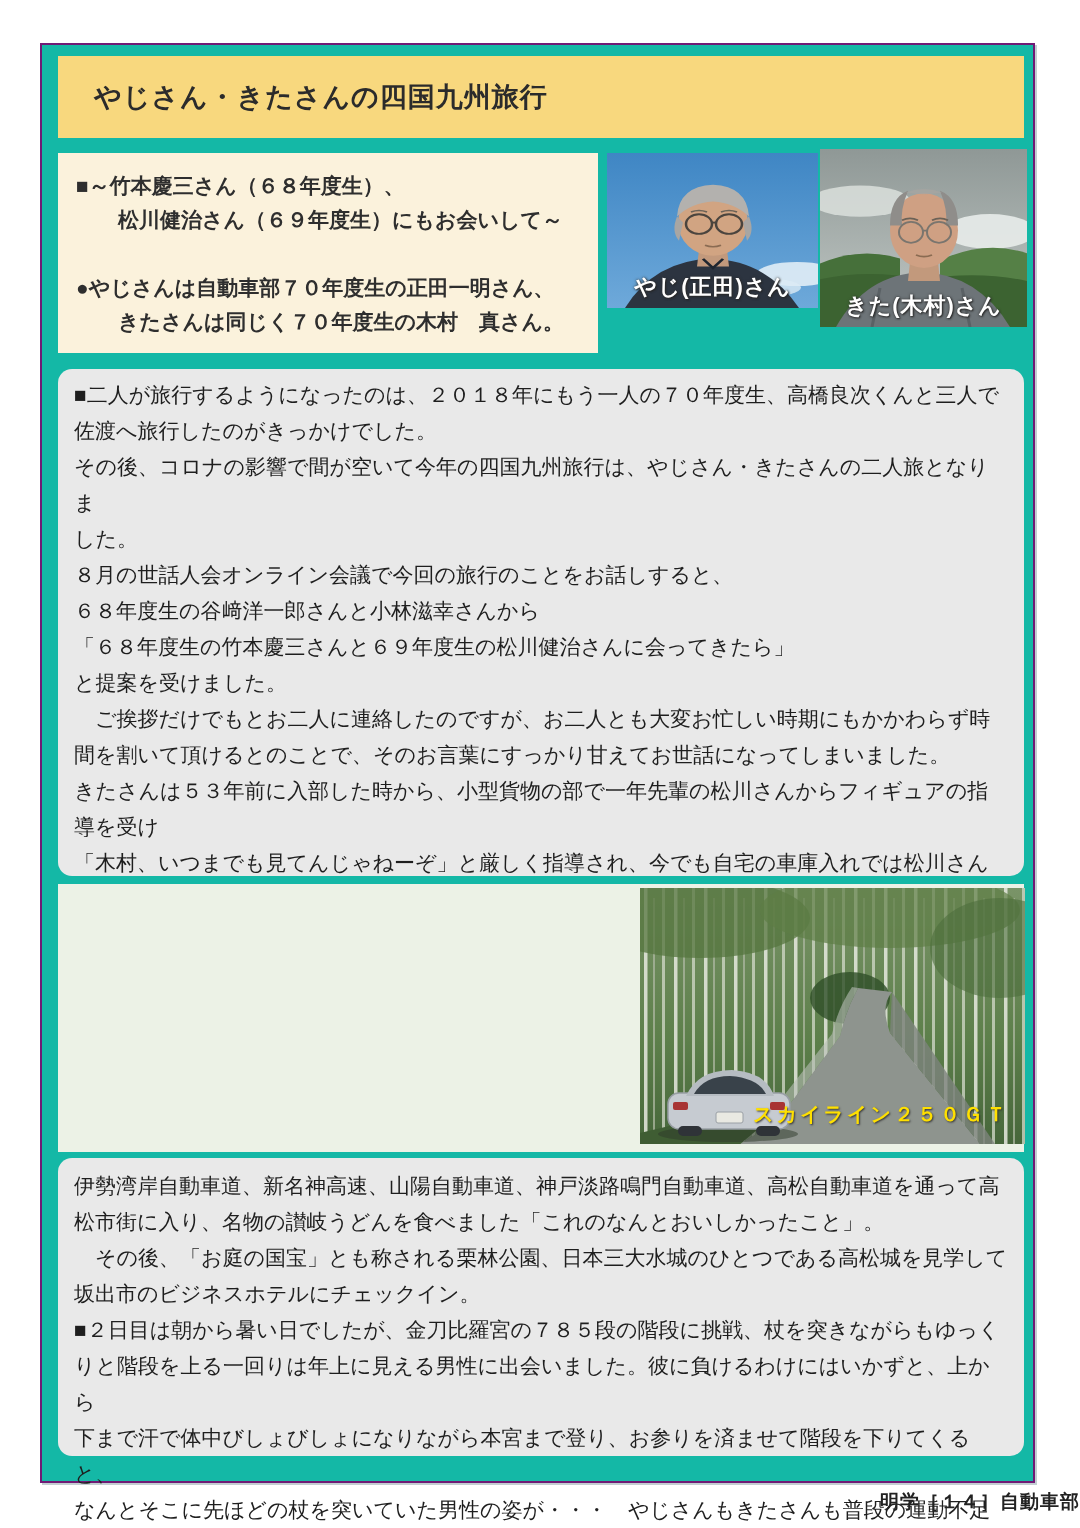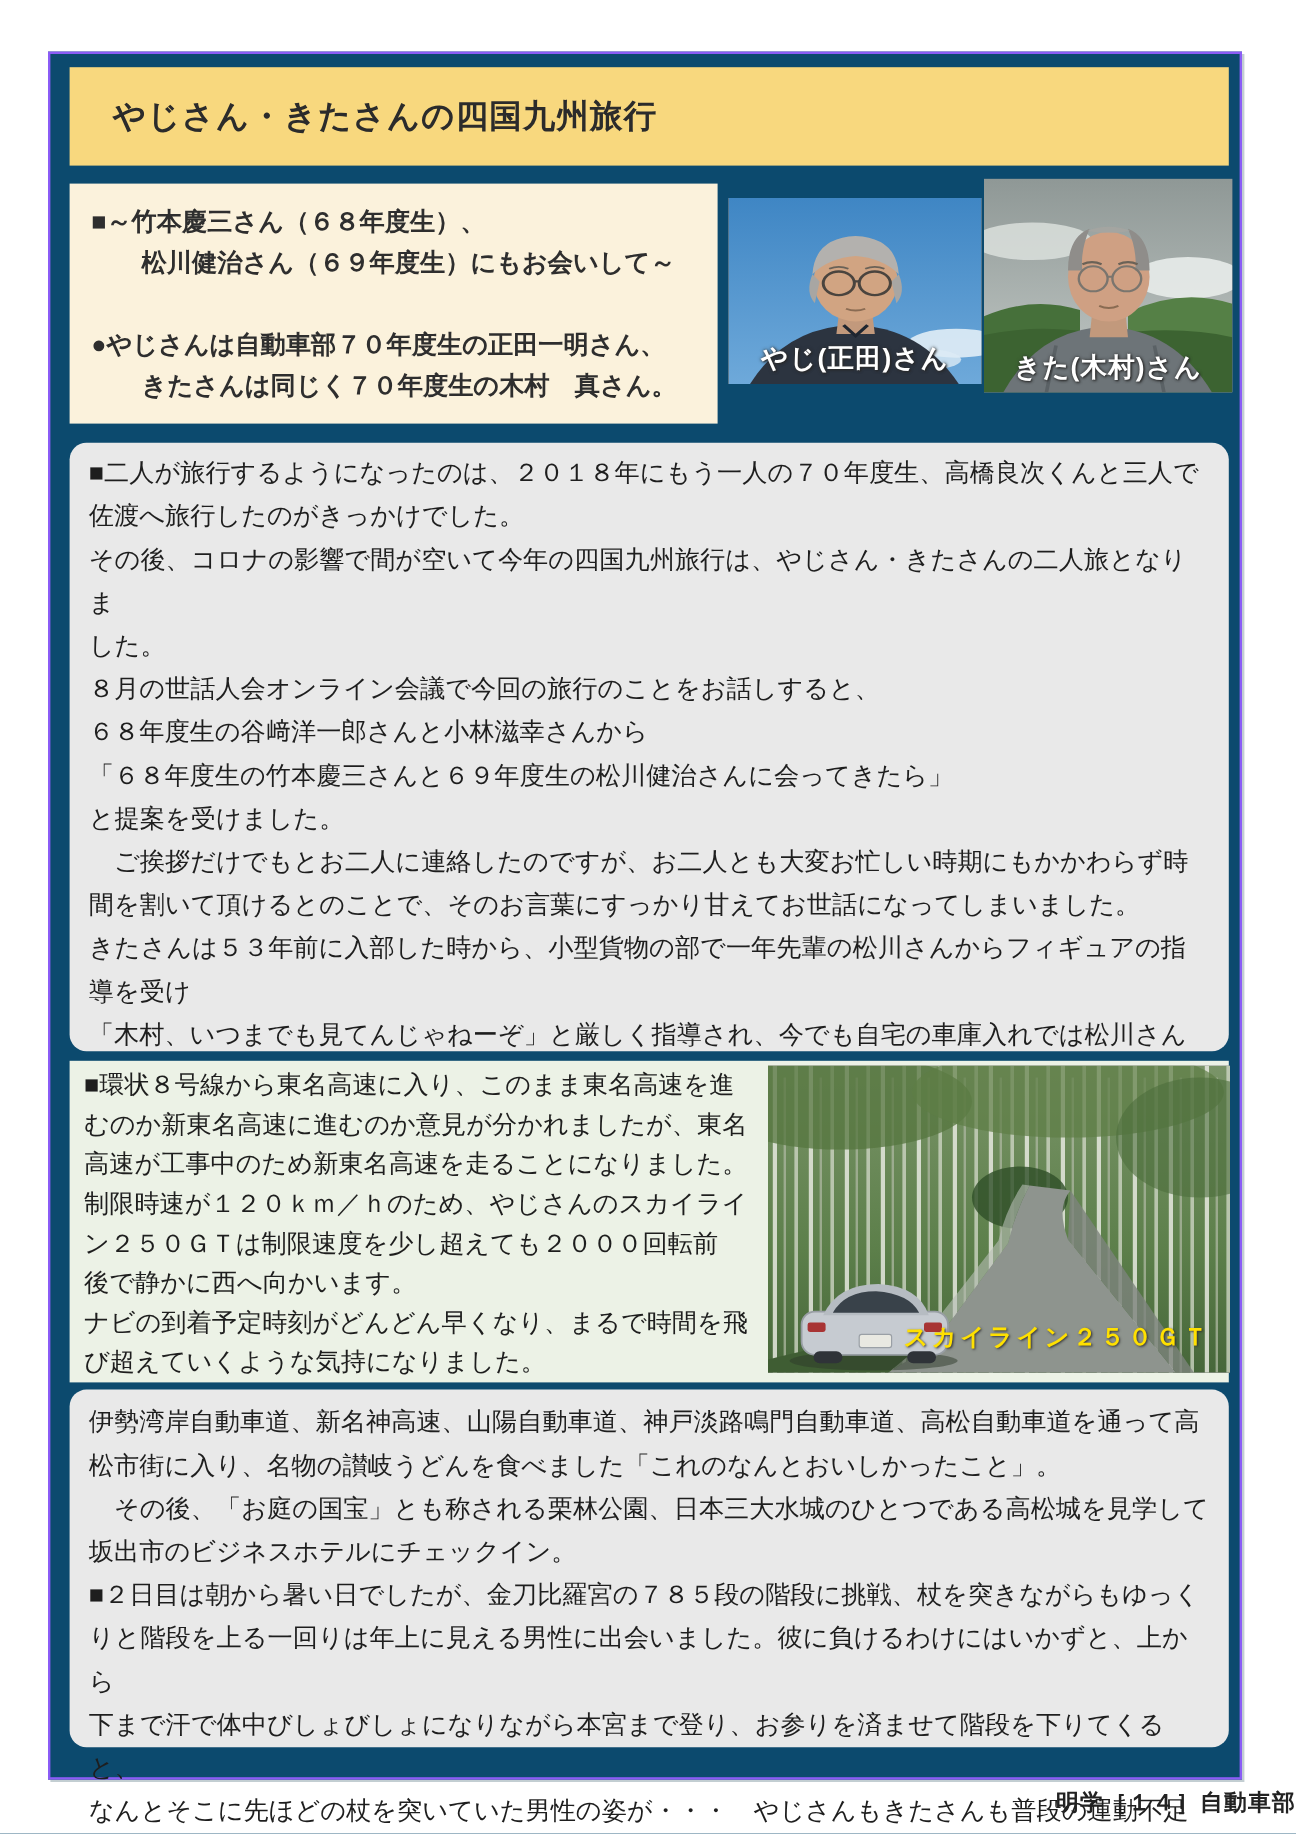--- a/index.html
+++ b/index.html
@@ -3,41 +3,41 @@
 <meta charset="utf-8">
 <style>
   html,body{margin:0;padding:0;}
   body{
     width:1080px;height:1528px;position:relative;background:#ffffff;
     font-family:"Liberation Sans","DejaVu Sans",sans-serif;color:#1b1b1b;
     overflow:hidden;
   }
   .frame{
     position:absolute;left:40px;top:43px;width:991px;height:1436px;
-    border:2px solid #8b5cf6;background:#0c4a6e;
+    border:2px solid #701a75;background:#14b8a6;
     box-shadow:2px 2px 0 #c3ced2;
   }
   .frame > *{position:absolute;box-sizing:border-box;}
 
   .header-bar{
     left:16px;top:11px;width:966px;height:82px;background:#F8D87E;
     display:flex;align-items:center;
   }
   .page-title{font-size:27px;font-weight:bold;color:#2b2b2b;margin-left:36px;letter-spacing:1px;}
   .page-subtitle{font-size:21px;font-weight:bold;color:#2b2b2b;margin-left:auto;margin-right:40px;letter-spacing:1px;}
 
   .intro-note{
     left:16px;top:108px;width:540px;height:200px;background:#FBF2DC;
     font-size:21px;line-height:34px;padding:16px 10px 16px 18px;
     white-space:pre-wrap;font-weight:bold;color:#2e2e2e;
   }
 
   .photo{overflow:hidden;background:#888;}
   .photo svg{display:block;width:100%;height:100%;}
-  .photo-yaji{left:565px;top:120px;width:211px;height:155px;}
+  .photo-yaji{left:565px;top:108px;width:211px;height:155px;}
   .photo-kita{left:778px;top:104px;width:207px;height:178px;}
   .photo-caption{
     position:absolute;bottom:6px;left:0;width:100%;text-align:center;
     color:#ffffff;font-weight:bold;font-size:22px;
     text-shadow:0 0 3px #333,1px 1px 2px #222;letter-spacing:1px;
   }
 
   .story-block{
     background:#E9E9E9;font-size:21px;line-height:36px;
     white-space:pre-wrap;color:#1e1e1e;border-radius:14px;
@@ -144,28 +144,20 @@
 と提案を受けました。
 　ご挨拶だけでもとお二人に連絡したのですが、お二人とも大変お忙しい時期にもかかわらず時
 間を割いて頂けるとのことで、そのお言葉にすっかり甘えてお世話になってしまいました。
 きたさんは５３年前に入部した時から、小型貨物の部で一年先輩の松川さんからフィギュアの指
 導を受け
 「木村、いつまでも見てんじゃねーぞ」と厳しく指導され、今でも自宅の車庫入れでは松川さんの
 声が聞こえてきて、あわてて左のフェンダーに目を移しているそうです。
 　前置きが少し長くなりましたが、いよいよ出発です。</div>
 
   <div class="travel-section">
-    <div class="travel-text">■環状８号線から東名高速に入り、このまま東名高速を進
-むのか新東名高速に進むのか意見が分かれましたが、東名
-高速が工事中のため新東名高速を走ることになりました。
-制限時速が１２０ｋｍ／ｈのため、やじさんのスカイライ
-ン２５０ＧＴは制限速度を少し超えても２０００回転前
-後で静かに西へ向かいます。
-ナビの到着予定時刻がどんどん早くなり、まるで時間を飛
-び超えていくような気持になりました。</div>
     <div class="photo photo-skyline">
       <svg viewBox="0 0 385 256" preserveAspectRatio="none">
         <defs>
           <linearGradient id="forest" x1="0" y1="0" x2="0" y2="1">
             <stop offset="0" stop-color="#7a9468"></stop>
               <stop offset="0.6" stop-color="#5c7f4a"></stop>
               <stop offset="1" stop-color="#46663a"></stop>
           </linearGradient>
           <pattern id="birch" width="30" height="256" patternUnits="userSpaceOnUse">
             <rect x="4" y="0" width="3.5" height="256" fill="#e6e9e0" opacity="0.85"></rect>

